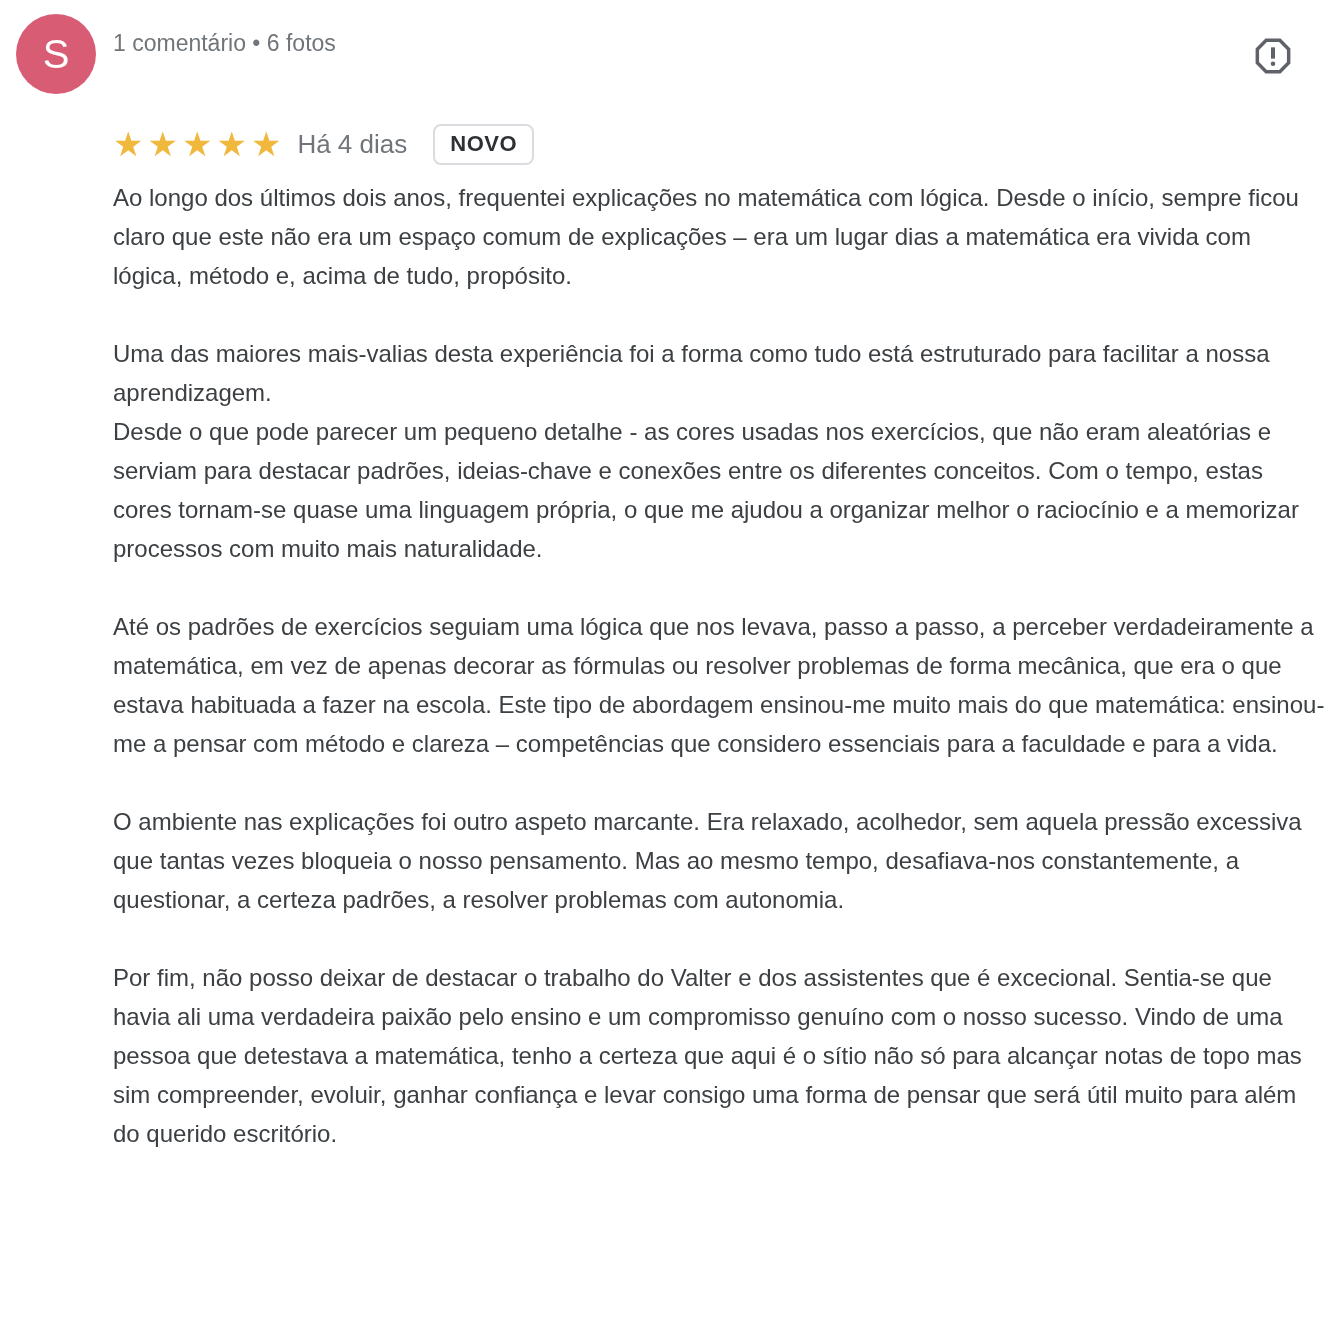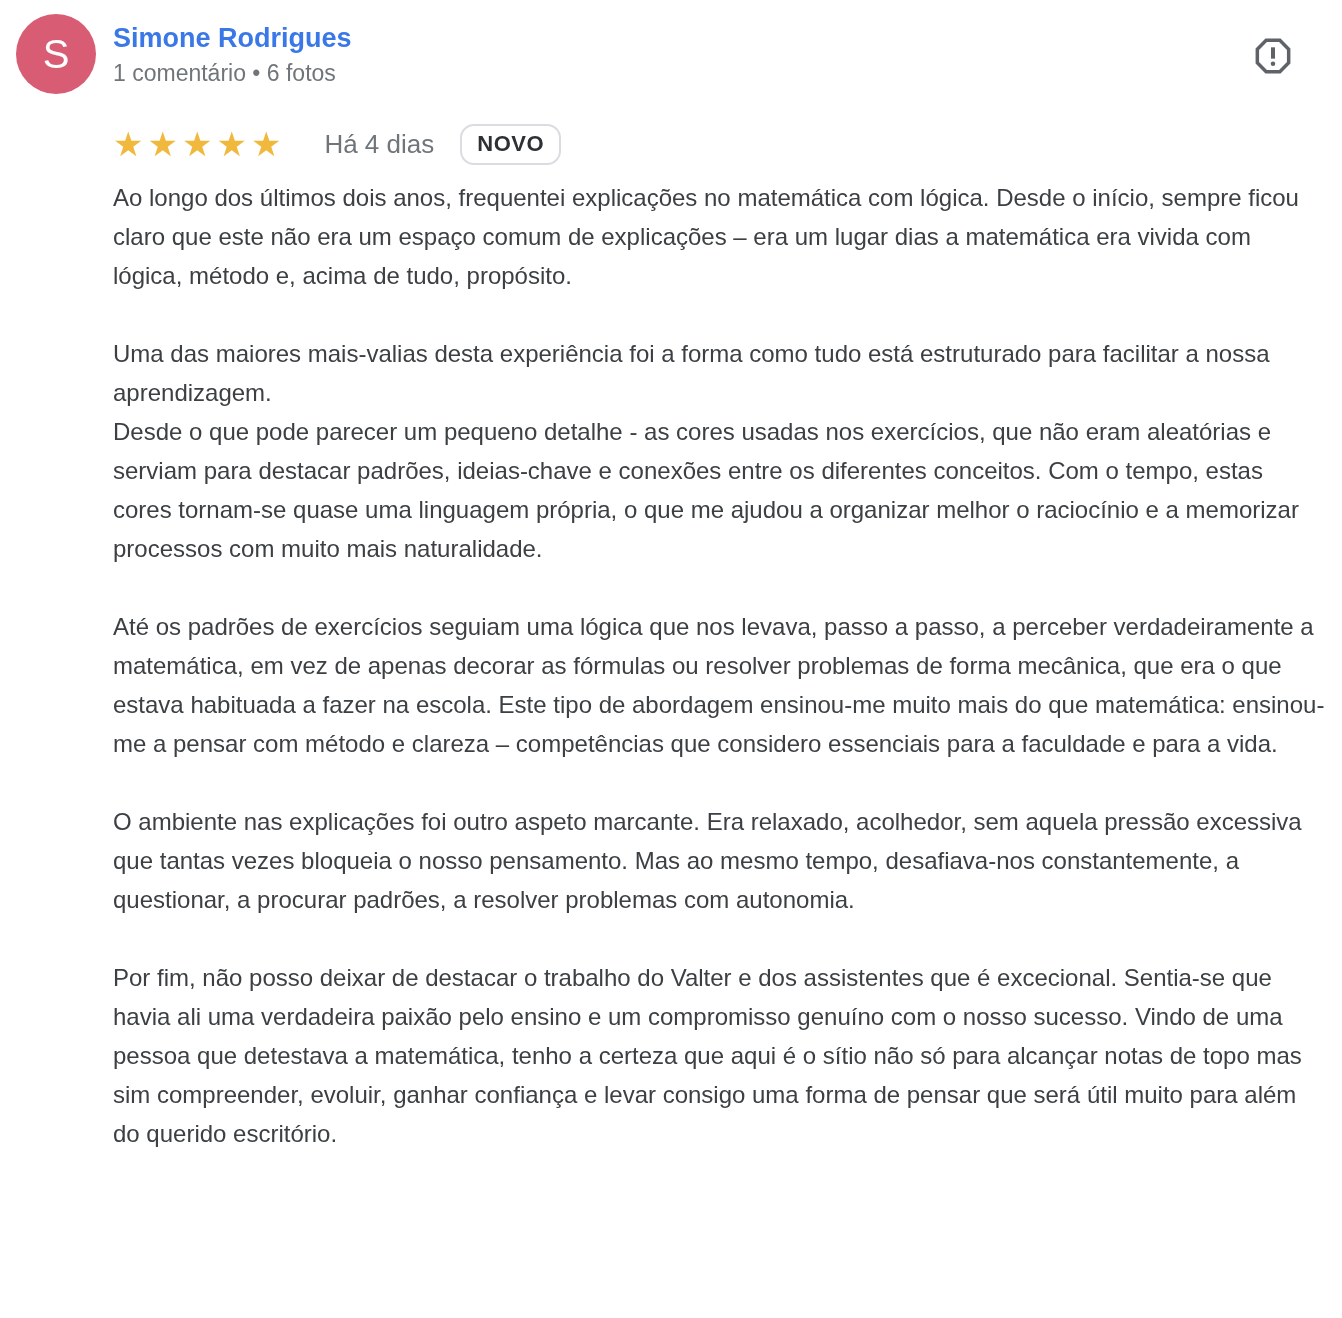--- a/index.html
+++ b/index.html
@@ -90,27 +90,27 @@
   .stars {
     color: #f0b93e;
     font-size: 34px;
     letter-spacing: 4px;
     line-height: 34px;
     white-space: nowrap;
   }
   .review-date {
     color: #70757a;
     font-size: 26px;
-    margin-left: 39px;
+    margin-left: 12px;
     white-space: nowrap;
   }
   .new-badge {
     margin-left: 26px;
     border: 2px solid #dadce0;
-    border-radius: 14px;
+    border-radius: 8px;
     padding: 6px 15px 7px 15px;
     color: #2d3134;
     font-size: 22px;
     font-weight: 700;
     letter-spacing: 0.5px;
     line-height: 24px;
     background: #ffffff;
   }
   
   .review-body {
@@ -129,21 +129,20 @@
   .review-body p:last-child { margin-bottom: 12px; }
 </style>
 </head>
 <body>
 
 <div class="page">
 
   <div class="review-header">
     <div class="avatar">S</div>
     <div class="reviewer-info">
-      <a class="reviewer-name">Simone Rodrigues</a>
       <div class="reviewer-meta">1 comentário • 6 fotos</div>
     </div>
   </div>
 
   <button class="report-btn">
     <span>
       <svg viewBox="0 0 24 24" aria-hidden="true">
         <path d="M7.9 2.6 H16.1 L21.4 7.9 V16.1 L16.1 21.4 H7.9 L2.6 16.1 V7.9 Z" stroke-width="2.1" stroke-linejoin="miter"></path>
         <line x1="12" y1="6.8" x2="12" y2="13.6" stroke-width="2.4"></line>
         <circle class="report-dot" cx="12" cy="16.6" r="1.35"></circle>
@@ -155,17 +154,17 @@
     <span class="stars">★★★★★</span>
     <span class="review-date">Há 4 dias</span>
     <span class="new-badge">NOVO</span>
   </div>
 
   <div class="review-body">
       <p>Ao longo dos últimos dois anos, frequentei explicações no matemática com lógica. Desde o início, sempre ficou claro que este não era um espaço comum de explicações – era um lugar dias a matemática era vivida com lógica, método e, acima de tudo, propósito.</p>
       <p>Uma das maiores mais-valias desta experiência foi a forma como tudo está estruturado para facilitar a nossa aprendizagem.
 Desde o que pode parecer um pequeno detalhe - as cores usadas nos exercícios, que não eram aleatórias e serviam para destacar padrões, ideias-chave e conexões entre os diferentes conceitos. Com o tempo, estas cores tornam-se quase uma linguagem própria, o que me ajudou a organizar melhor o raciocínio e a memorizar processos com muito mais naturalidade.</p>
       <p>Até os padrões de exercícios seguiam uma lógica que nos levava, passo a passo, a perceber verdadeiramente a matemática, em vez de apenas decorar as fórmulas ou resolver problemas de forma mecânica, que era o que estava habituada a fazer na escola. Este tipo de abordagem ensinou-me muito mais do que matemática: ensinou-me a pensar com método e clareza – competências que considero essenciais para a faculdade e para a vida.</p>
-      <p>O ambiente nas explicações foi outro aspeto marcante. Era relaxado, acolhedor, sem aquela pressão excessiva que tantas vezes bloqueia o nosso pensamento. Mas ao mesmo tempo, desafiava-nos constantemente, a questionar, a procurar padrões, a resolver problemas com autonomia.</p>
+      <p>O ambiente nas explicações foi outro aspeto marcante. Era relaxado, acolhedor, sem aquela pressão excessiva que tantas vezes bloqueia o nosso pensamento. Mas ao mesmo tempo, desafiava-nos constantemente, a questionar, a certeza padrões, a resolver problemas com autonomia.</p>
       <p>Por fim, não posso deixar de destacar o trabalho do Valter e dos assistentes que é excecional. Sentia-se que havia ali uma verdadeira paixão pelo ensino e um compromisso genuíno com o nosso sucesso. Vindo de uma pessoa que detestava a matemática, tenho a certeza que aqui é o sítio não só para alcançar notas de topo mas sim compreender, evoluir, ganhar confiança e levar consigo uma forma de pensar que será útil muito para além do querido escritório.</p>
     </div>
 
 </div>
 
 </body></html>

